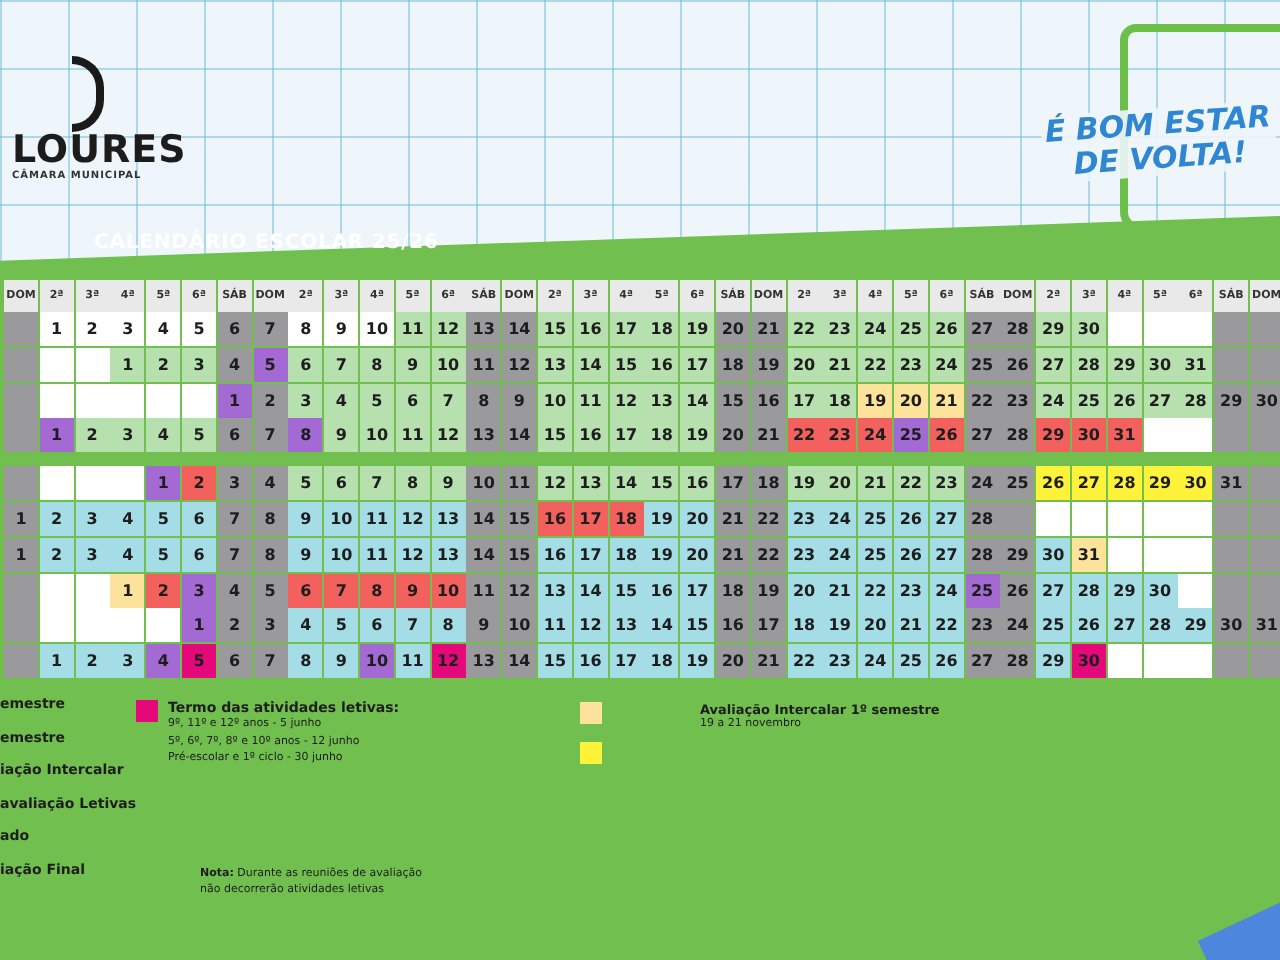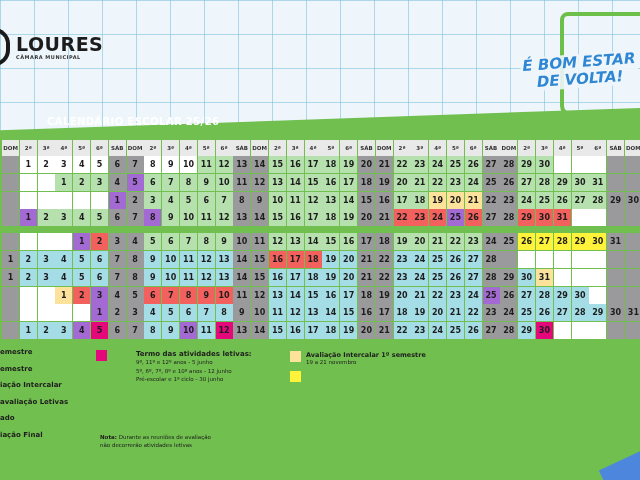--- a/index.html
+++ b/index.html
@@ -1,46 +1,46 @@
 <!DOCTYPE html>
 <html><head>
 <meta charset="utf-8">
 <style>
   html,body{margin:0;padding:0;}
   body{width:640px;height:480px;overflow:hidden;position:relative;font-family:"DejaVu Sans",sans-serif;
     background-color:#eef6fb;
     background-image:linear-gradient(rgba(120,190,220,.55) 1px,transparent 1px),linear-gradient(90deg,rgba(120,190,220,.55) 1px,transparent 1px);
     background-size:34px 34px;}
-  .logo{position:absolute;left:0;top:28px;display:flex;align-items:center;}
+  .logo{position:absolute;left:0;top:28px;display:flex;align-items:center;flex-direction:column;}
   .logo-mark{width:12px;height:30px;border:4px solid #1a1a1a;border-left:none;border-radius:0 16px 16px 0;margin-left:-6px;}
   .logo-text{margin-left:6px;}
   .logo-name{font-weight:bold;font-size:19px;letter-spacing:.5px;color:#1c1c1c;line-height:19px;}
   .logo-sub{font-size:5px;font-weight:bold;color:#333;letter-spacing:.5px;}
   .slogan{position:absolute;right:0;top:8px;width:150px;height:100px;}
   .thumb{position:absolute;right:-20px;top:4px;width:92px;height:96px;border:4px solid #6cc04a;border-radius:8px 20px 10px 10px;}
   .slogan-text{position:absolute;right:2px;top:46px;color:#2f86d2;font-weight:bold;font-style:italic;font-size:15px;line-height:17px;text-align:center;background:rgba(238,246,251,.9);padding:0 2px;transform:rotate(-4deg);}
   .green-band{position:absolute;left:0;top:108px;width:640px;height:372px;background:#71bf4f;clip-path:polygon(0 6%,100% 0,100% 100%,0 100%);}
   .title{position:absolute;left:0;top:116px;color:#fff;font-weight:bold;font-size:10px;letter-spacing:.4px;padding-left:47px;}
   .cal{position:absolute;left:2px;top:140px;}
   .hrow,.row{display:flex;}
   .hcell{width:17px;height:16px;margin-right:.8px;background:#e9e9e9;font-size:5.5px;font-weight:bold;color:#333;display:flex;align-items:center;justify-content:center;}
   .cell{width:17px;height:17px;margin:0 .8px .8px 0;font-size:8px;font-weight:bold;color:#1d1d1d;display:flex;align-items:center;justify-content:center;}
   .sep{height:4px;background:#71bf4f;margin:1px 0;}
   .t-white{background:#fff;} .t-grey{background:#9a9a9c;} .t-green{background:#b6e0ae;} .t-blue{background:#a4dde6;}
   .t-purple{background:#a46ad4;} .t-red{background:#f2615d;} .t-lightyellow{background:#fde29c;} .t-yellow{background:#fef33a;} .t-magenta{background:#e4087a;}
   .legend{position:absolute;left:0;top:348px;}
   .leg-item{font-size:7px;font-weight:bold;color:#1d1d1d;height:16.6px;}
-  .leg2{position:absolute;left:96px;top:350px;display:flex;gap:24px;}
+  .leg2{position:absolute;left:68px;top:350px;display:flex;}
   .sw{width:11px;height:11px;margin-right:5px;flex:none;}
   .leg2 .t{font-size:7px;font-weight:bold;color:#1d1d1d;}
   .leg2 .s{font-size:5.5px;color:#1d1d1d;line-height:8.5px;}
   .note{position:absolute;left:100px;top:433px;font-size:5.5px;color:#1d1d1d;line-height:8px;}
   .note b{font-weight:bold;}
   .leg3{position:absolute;left:290px;top:351px;}
-  .leg3 .it{display:flex;margin-bottom:6px;}
+  .leg3 .it{display:flex;margin-bottom:6px;gap:44px;}
   .leg3 .t{font-size:6.5px;font-weight:bold;color:#1d1d1d;}
   .leg3 .s{font-size:5.5px;color:#1d1d1d;}
   .blue-shape{position:absolute;left:605px;top:458px;width:50px;height:40px;background:#4d86dd;transform:rotate(-25deg);}
 </style>
 </head>
 <body>
 
 <div class="logo">
   <div class="logo-mark"></div>
   <div class="logo-text">

